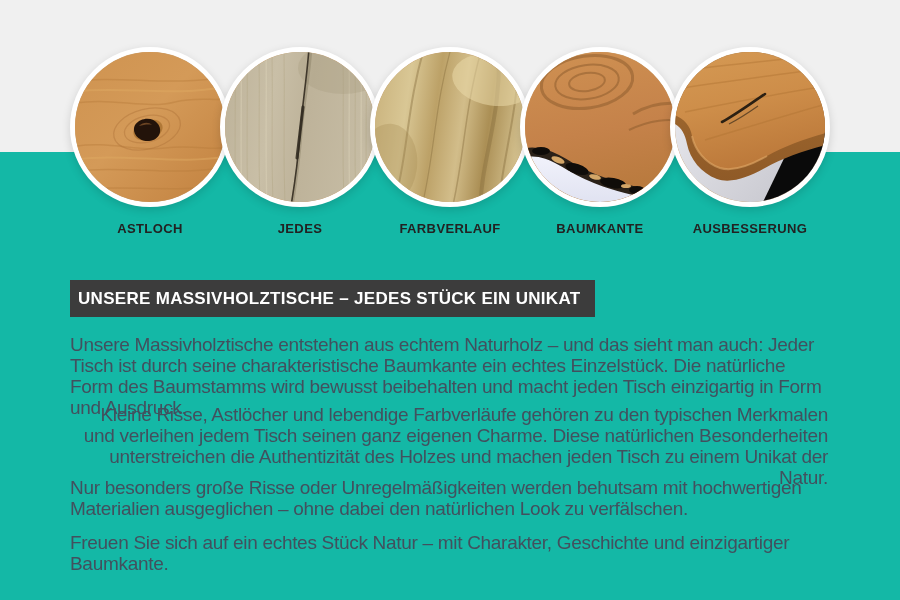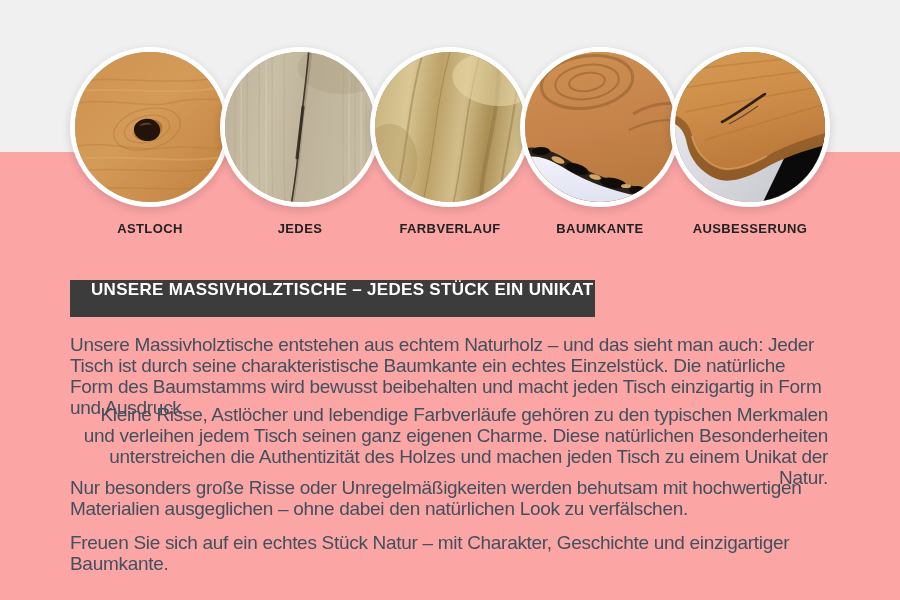--- a/index.html
+++ b/index.html
@@ -1,28 +1,28 @@
 <!DOCTYPE html>
 <html><head>
 <meta charset="utf-8">
 <style>
   html,body{margin:0;padding:0;background:#fff;}
-  .page{position:relative;width:900px;height:600px;overflow:hidden;background:#fca5a5;
+  .page{position:relative;width:900px;height:600px;overflow:hidden;background:#14b8a6;
         font-family:"Liberation Sans",sans-serif;}
   .top-band{position:absolute;left:0;top:0;width:900px;height:152px;background:#f0f0f0;}
   .feature{position:absolute;top:47px;width:200px;}
   .circle{position:absolute;top:0;width:150px;height:150px;border-radius:50%;
           border:5px solid #ffffff;overflow:hidden;background:#c8a070;
           box-shadow:0 3px 10px rgba(0,0,0,0.14);}
   .circle svg{display:block;width:150px;height:150px;}
   .feat-label{position:absolute;top:174px;width:200px;text-align:center;
           font-size:13px;font-weight:bold;letter-spacing:0.4px;color:#222222;}
   .heading-bar{position:absolute;left:70px;top:280px;width:525px;height:37px;
-          background:#3c3c3c;display:flex;align-items:flex-start;box-sizing:border-box;
-          padding-left:21px;}
+          background:#3c3c3c;display:flex;align-items:center;box-sizing:border-box;
+          padding-left:8px;}
   .heading-bar span{color:#ffffff;font-size:17px;font-weight:bold;letter-spacing:0.3px;
           white-space:nowrap;}
   .para{position:absolute;left:70px;width:758px;margin:0;color:#42505e;
           font-size:19px;line-height:21px;letter-spacing:-0.3px;}
   .p0{top:334px;} .p1{top:404px;text-align:right;} .p2{top:477px;} .p3{top:532px;}
 </style>
 </head>
 <body>
 
 <div class="page">

